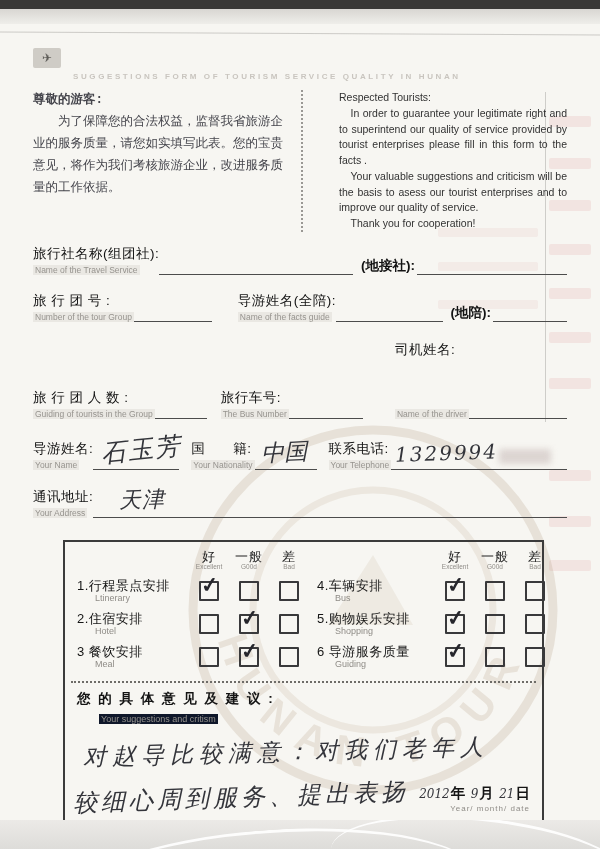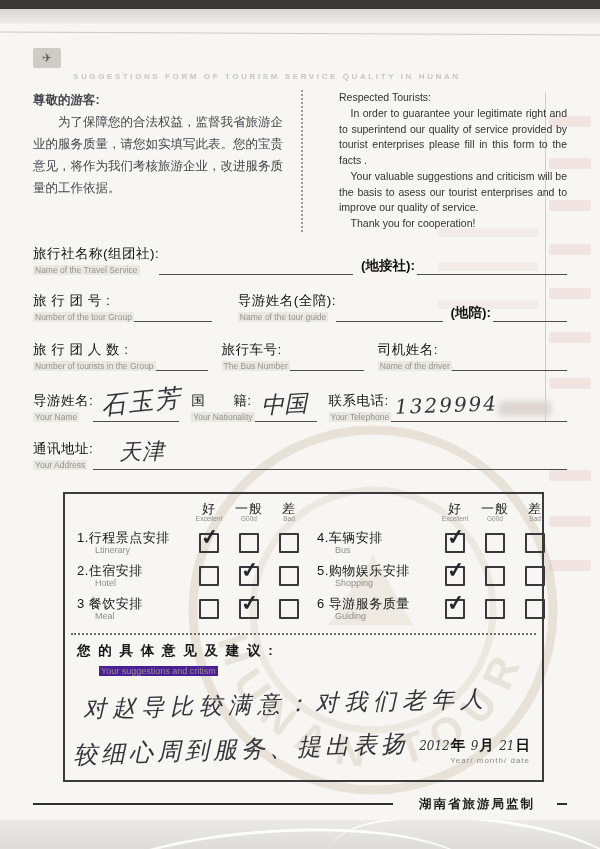--- a/index.html
+++ b/index.html
@@ -25,21 +25,21 @@
   
   .hdr{display:flex;align-items:flex-start;gap:8px;}
   .logo{width:28px;height:20px;background:#cfccc6;border-radius:2px;margin-top:4px;
         display:flex;align-items:center;justify-content:center;color:#5d5b57;font-size:12px;}
   .title{font-size:22px;font-weight:bold;color:#141414;letter-spacing:1.5px;
          border-bottom:2.5px solid #1c1c1c;padding:0 6px 2px 2px;}
   .subtitle{margin:4px 0 0 40px;font-size:8px;letter-spacing:2.6px;color:#c9c5bf;font-weight:bold;}
 
   
   .intro{display:flex;margin-top:9px;}
-  .intro-cn{width:258px;font-family:Liberation Sans, sans-serif;font-size:12.5px;line-height:1.75;color:#45454c;padding-right:10px;}
+  .intro-cn{width:258px;font-family:Liberation Mono, monospace;font-size:12.5px;line-height:1.75;color:#45454c;padding-right:10px;}
   .intro-cn .sal{font-weight:bold;}
   .intro-cn .body{text-indent:2em;margin:0;}
   .intro-cn .thanks{text-align:right;padding-right:34px;font-weight:bold;}
   .intro-en{flex:1;border-left:2px dotted #9a9894;padding-left:12px;font-size:10.5px;line-height:1.5;color:#323232;text-align:justify;}
   .intro-en p{margin:0;padding-left:24px;}
   .intro-en .ind{text-indent:1.1em;}
 
   
   .frow{display:flex;align-items:flex-end;margin-top:15px;}
   .flabels{display:flex;flex-direction:column;white-space:nowrap;}
@@ -64,21 +64,21 @@
   .rt-row{margin-top:9px;}
   .rt-item{line-height:1.05;}
   .rt-cn{display:block;font-size:13px;color:#161616;letter-spacing:.5px;}
   .rt-en{display:block;font-size:9px;color:#8f8c87;margin:1px 0 0 18px;}
   .cb{position:relative;width:16px;height:16px;border:2px solid #39393b;border-radius:1px;margin:0 auto;}
   .cb .tick{display:none;position:absolute;left:0px;top:-10px;font-size:21px;font-weight:bold;color:#26262c;transform:rotate(-6deg);}
   .cb.on .tick{display:block;}
   .dotline{border:none;border-top:2px dotted #6e6c68;margin:12px -4px 0 -6px;}
   .sugg-label{margin-top:6px;}
   .sugg-cn{font-size:13.5px;font-weight:bold;letter-spacing:2px;color:#141414;}
-  .sugg-en{font-size:9px;color:#96938e;background:#4c1d95;display:inline-block;padding:0 2px;margin:2px 0 0 22px;}
+  .sugg-en{font-size:9px;color:#96938e;background:#0f172a;display:inline-block;padding:0 2px;margin:2px 0 0 22px;}
   .hand-line{font-family:"DejaVu Serif",serif;font-style:italic;color:#34353b;white-space:nowrap;}
   .hand1{font-size:23px;letter-spacing:6px;margin:10px 0 0 6px;transform:rotate(-1.5deg);}
   .bottom-row{display:flex;align-items:flex-end;margin-top:14px;}
   .hand2{font-size:24px;letter-spacing:4px;margin-left:-4px;transform:rotate(-2deg);flex:1;}
   .dateblk{white-space:nowrap;margin-right:2px;}
   .date-cjk{font-size:14.5px;font-weight:bold;color:#141414;}
   .hand-num{font-family:"DejaVu Serif",serif;font-style:italic;font-size:12px;color:#34353b;margin:0 1px;}
   .date-en{font-size:8px;color:#8f8c87;text-align:right;margin-top:1px;letter-spacing:1px;}
 
   
@@ -155,39 +155,39 @@
     </div>
 
     <div class="frow" style="margin-top:17px;">
       <div class="flabels">
         <span class="f-label">旅 行 团 号 :</span>
         <span class="f-sub">Number of the tour Group</span>
       </div>
       <div class="f-line" style="width:78px;"></div>
       <div class="flabels" style="margin-left:26px;">
         <span class="f-label">导游姓名(全陪):</span>
-        <span class="f-sub">Name of the tour guide</span>
+        <span class="f-sub">Name of the facts guide</span>
       </div>
       <div class="f-line grow"></div>
       <span class="paren">(地陪):</span>
       <div class="f-line" style="width:74px;"></div>
     </div>
 
     <div class="frow" style="margin-top:19px;">
       <div class="flabels">
         <span class="f-label">旅 行 团 人 数 :</span>
-        <span class="f-sub">Number of tourists in the Group</span>
+        <span class="f-sub">Guiding of tourists in the Group</span>
       </div>
       <div class="f-line" style="width:52px;"></div>
       <div class="flabels" style="margin-left:14px;">
         <span class="f-label">旅行车号:</span>
         <span class="f-sub">The Bus Number</span>
       </div>
       <div class="f-line" style="width:74px;"></div>
-      <div class="flabels" style="margin-left:14px;">
+      <div class="flabels" style="margin-left:32px;gap:48px;">
         <span class="f-label">司机姓名:</span>
         <span class="f-sub">Name of the driver</span>
       </div>
       <div class="f-line grow"></div>
     </div>
 
     <div class="frow" style="margin-top:21px;">
       <div class="flabels">
         <span class="f-label">导游姓名:</span>
         <span class="f-sub">Your    Name</span>

